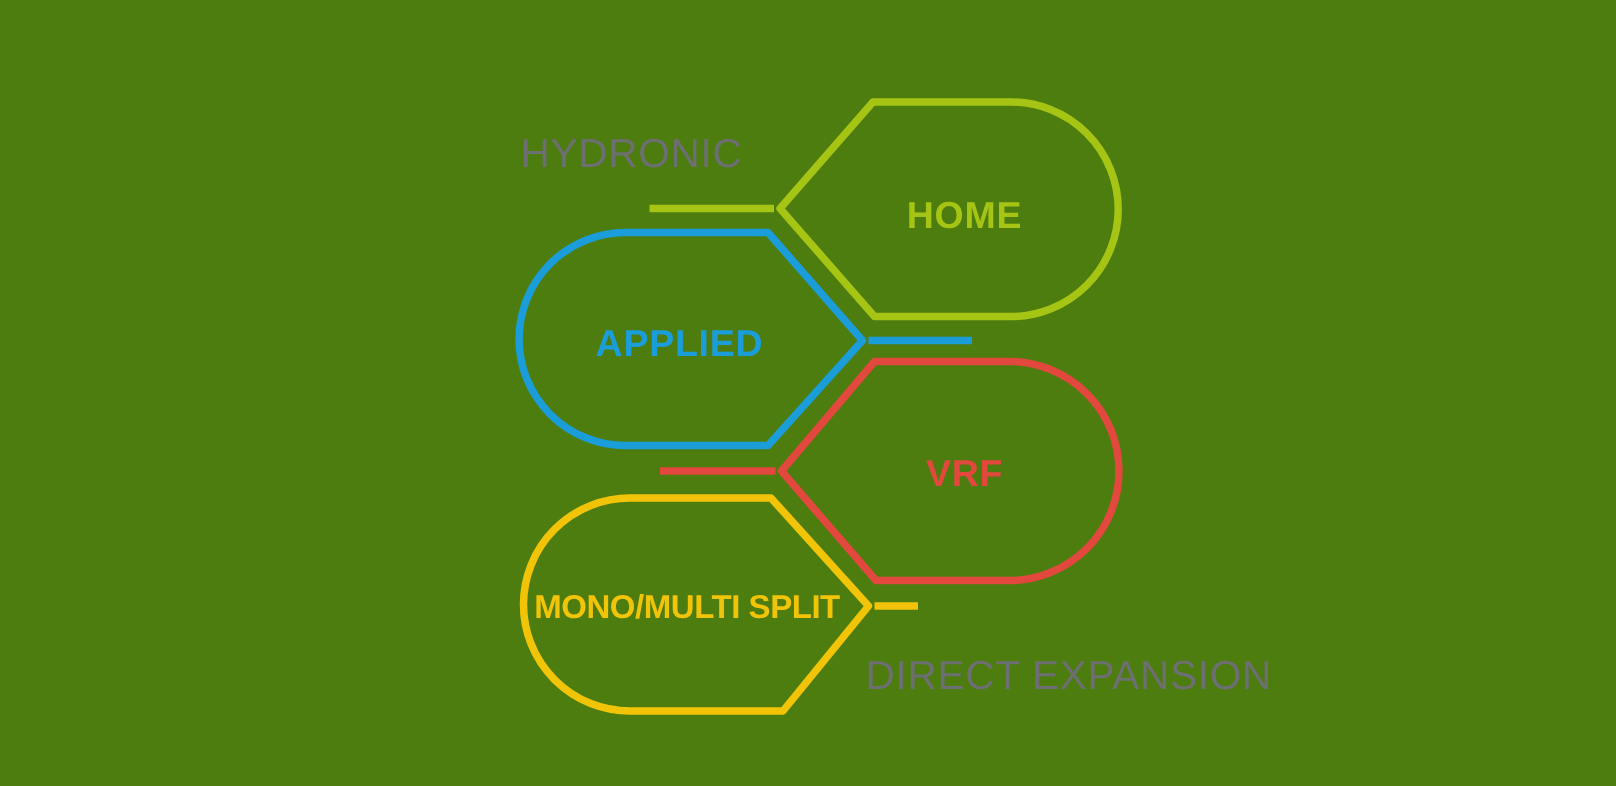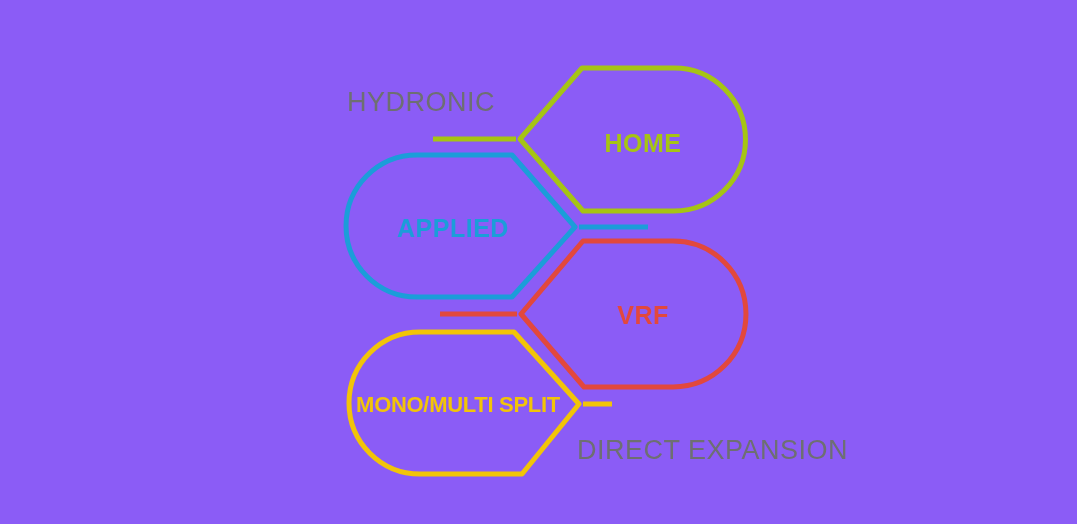--- a/index.html
+++ b/index.html
@@ -5,21 +5,21 @@
   html, body {
     margin: 0;
     padding: 0;
     background: #ffffff;
     font-family: "Liberation Sans", sans-serif;
   }
   .stage {
     position: relative;
     width: 1077px;
     height: 524px;
-    background: #8b5cf6;
+    background: #4d7c0f;
     overflow: hidden;
   }
   svg { display: block; }
   .bubble {
     fill: none;
     stroke-width: 5;
     stroke-linejoin: round;
   }
   .tail {
     stroke-width: 5;

